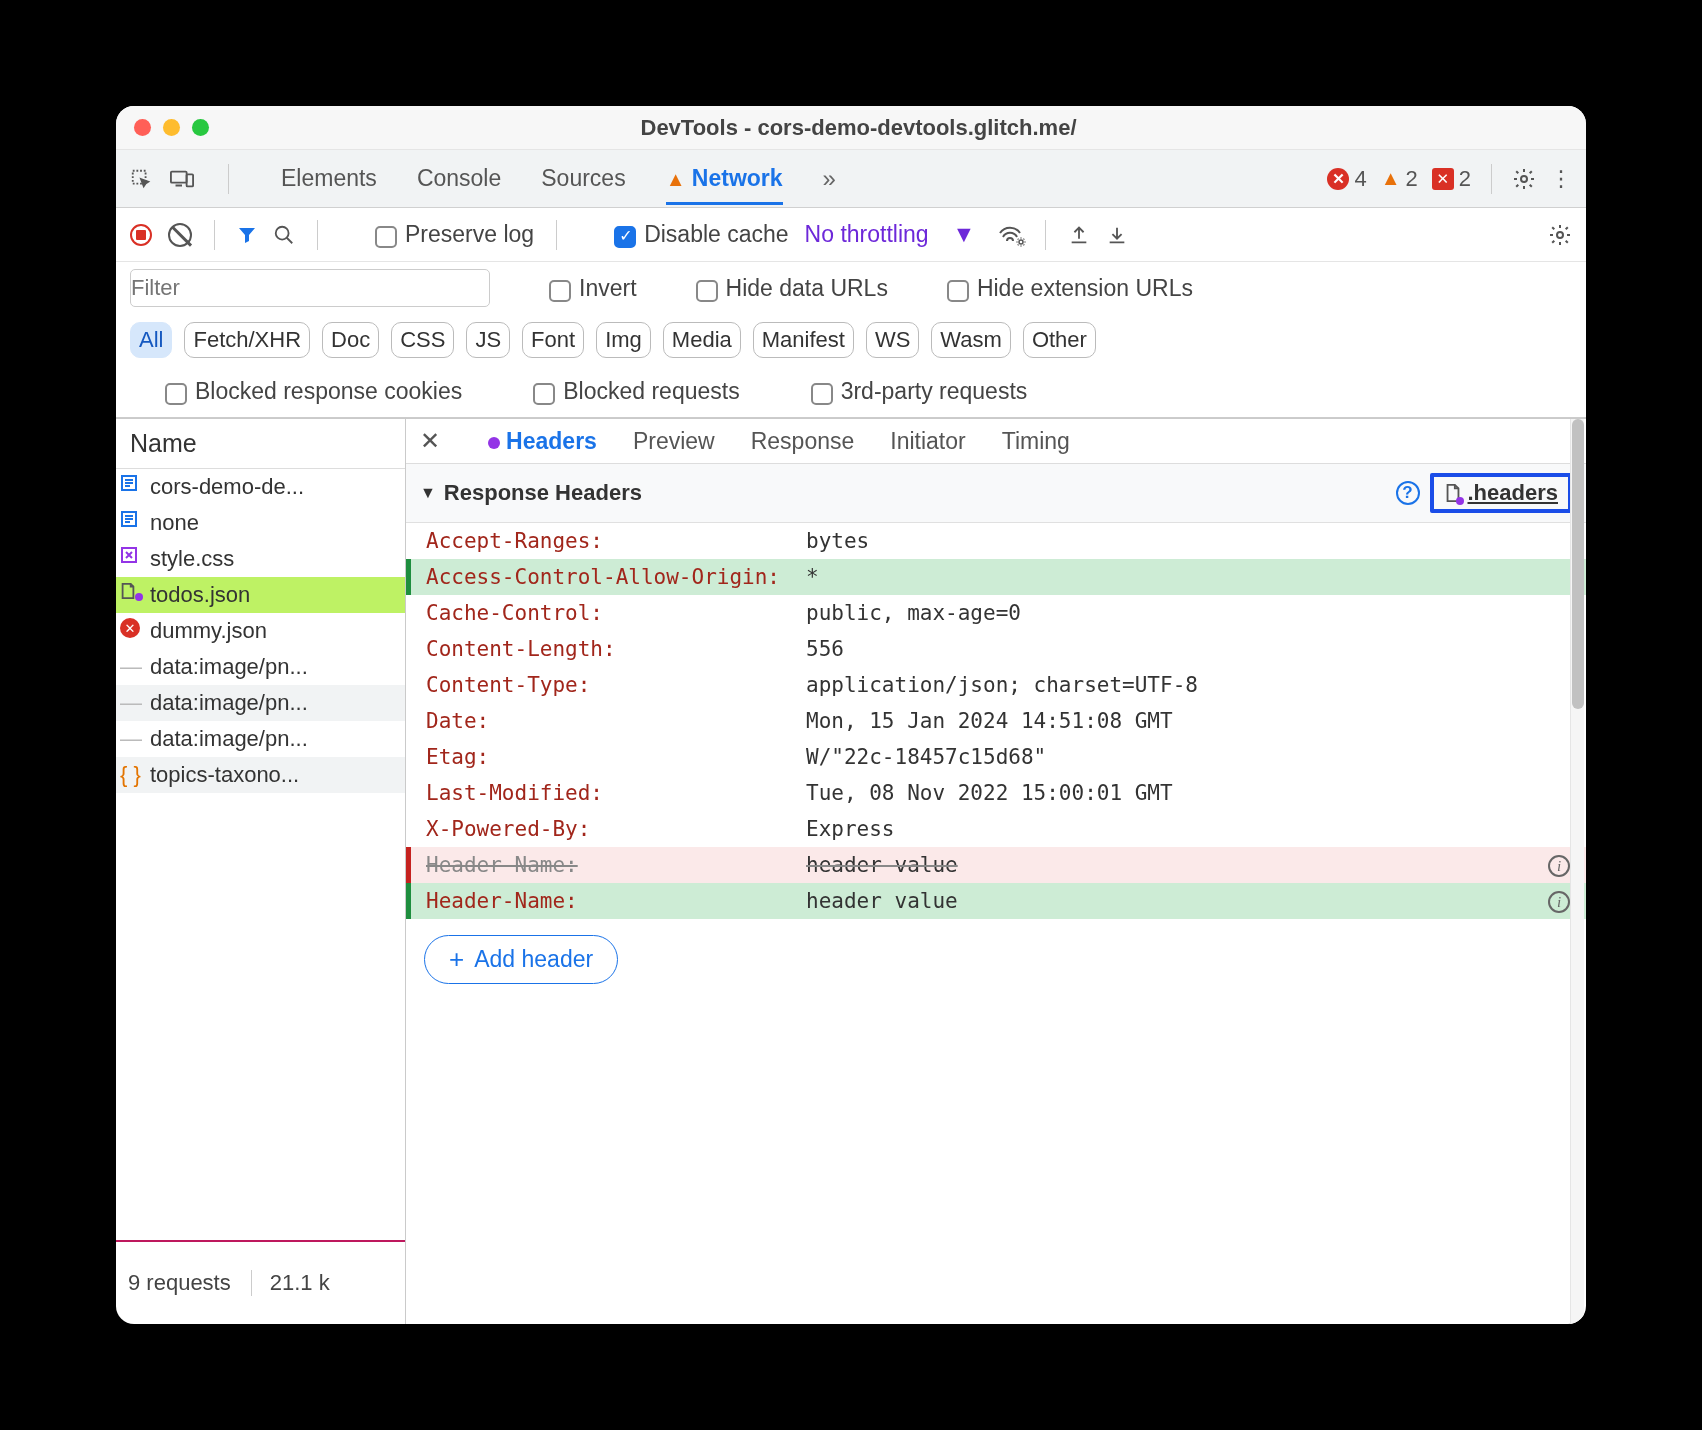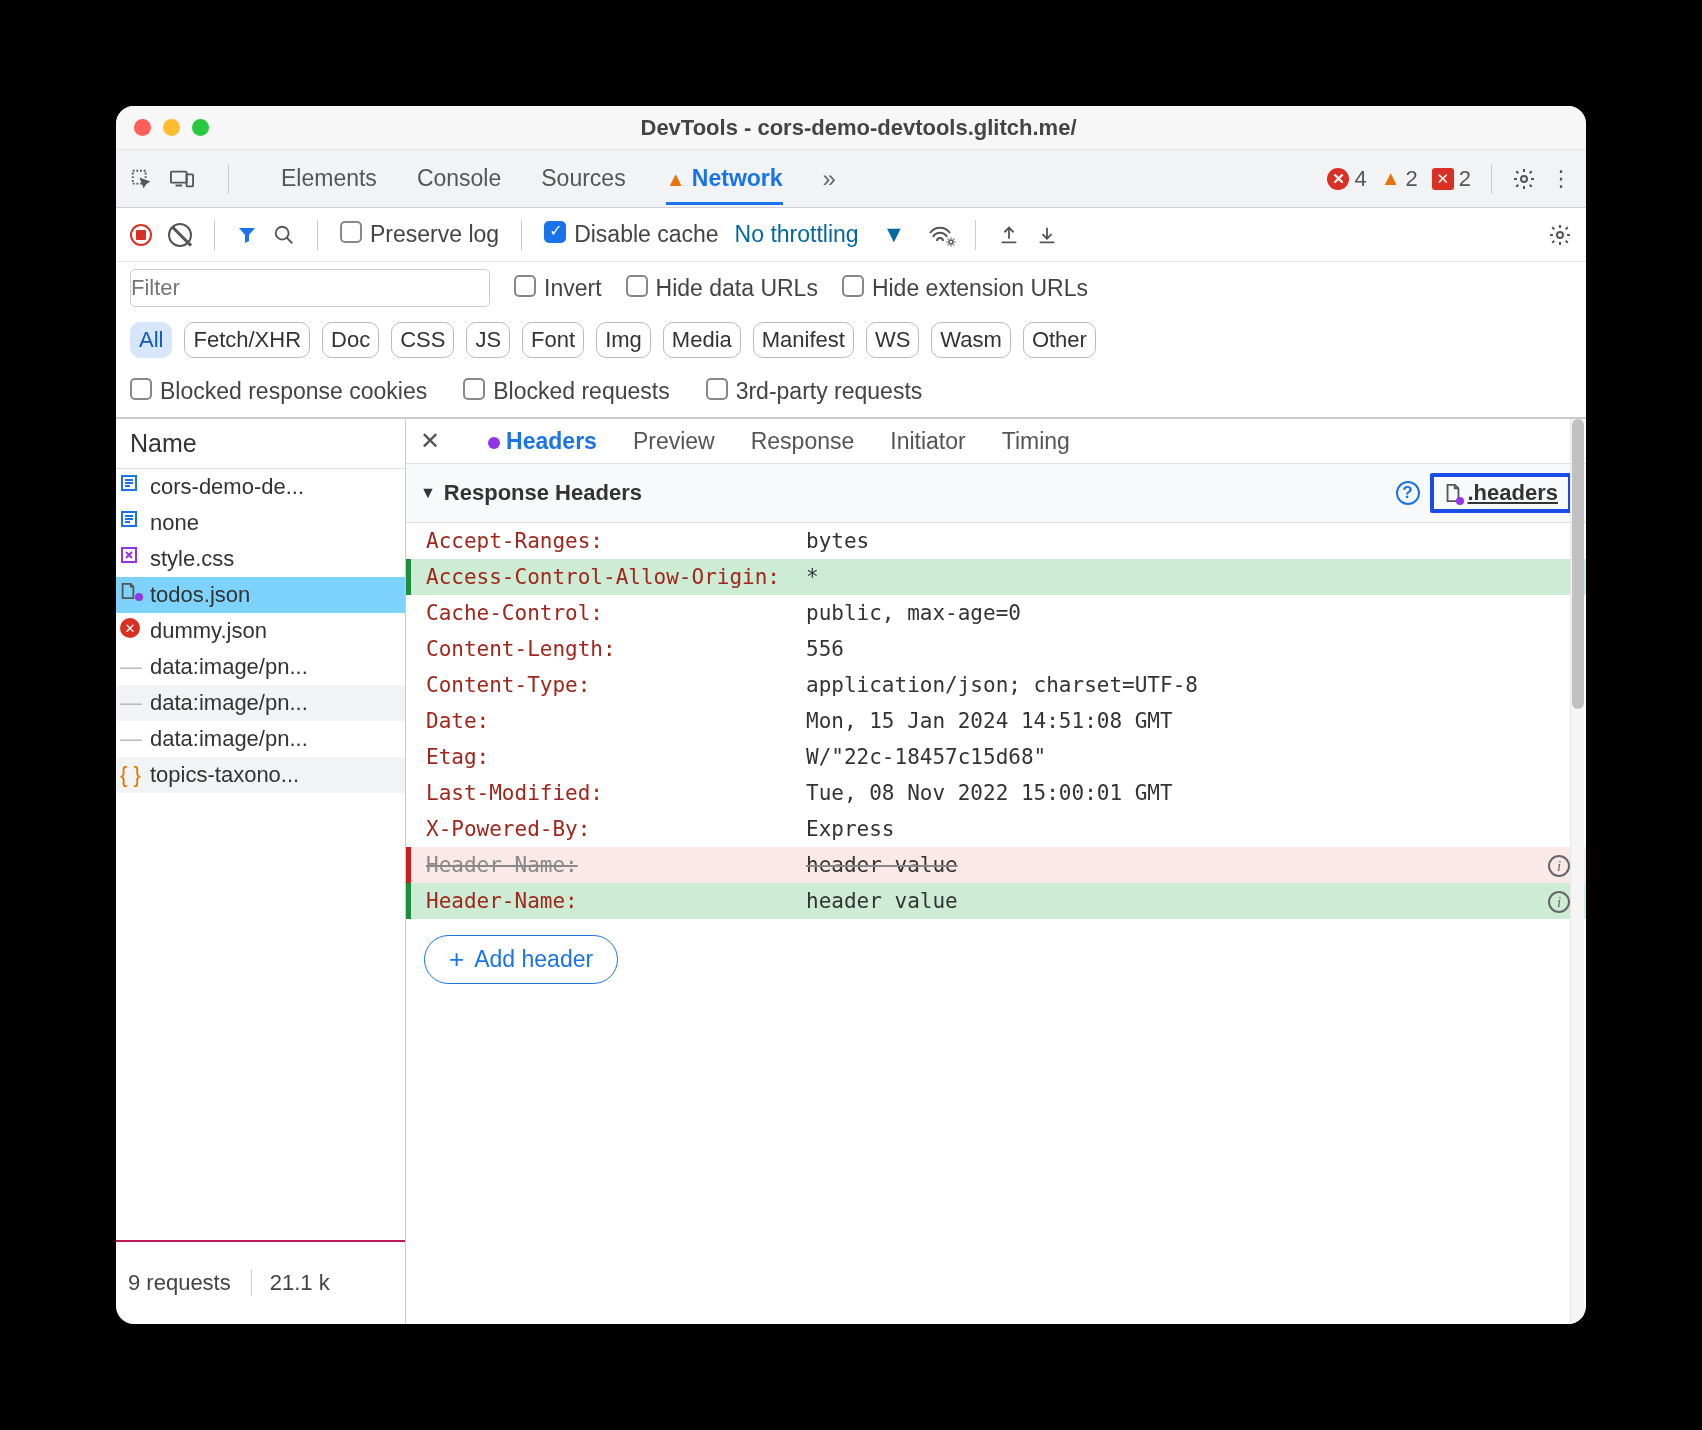--- a/index.html
+++ b/index.html
@@ -56,22 +56,22 @@
   .rec { width:22px;height:22px;border:2.5px solid #d93025;border-radius:50%;display:flex;align-items:center;justify-content:center;}
   .rec::after{content:'';width:10px;height:10px;background:#d93025;border-radius:1px;}
   .ban { width:24px;height:24px;border:2.5px solid #555;border-radius:50%;position:relative;}
   .ban::after{content:'';position:absolute;width:26px;height:2.5px;background:#555;top:10px;left:-1px;transform:rotate(45deg);}
   .sep { width:1px; height:30px; background:#ccc; margin:0 6px;}
   .funnel { color:#1a73e8; font-size:22px;}
   .mag { font-size:22px; color:#555;}
   .chk { width:22px;height:22px; border:2px solid #888;border-radius:5px;display:inline-block;flex-shrink:0;}
   .chk.checked { background:#1a73e8; border-color:#1a73e8; position:relative;}
   .chk.checked::after{content:'✓';color:#fff;position:absolute;font-size:16px;left:3px;top:-2px;}
-  .chklabel{display:flex;align-items:flex-start;gap:8px;color:#444;}
-  .throttle { display:flex;align-items:center;gap:6px;color:#0369a1;}
+  .chklabel{display:flex;align-items:flex-end;gap:8px;color:#444;margin-left:35px;}
+  .throttle { display:flex;align-items:center;gap:6px;color:#6d28d9;}
   
   .filterrow1 {
     display:flex;align-items:center;height:52px;padding:0 14px;gap:24px;
     border-bottom:none; background:#fff;
   }
   .filter-input {
     width:360px;height:38px;border:1px solid #ccc;border-radius:5px;
     padding:0 0; font-size:22px; color:#888;
   }
   
@@ -79,21 +79,21 @@
   .pill { border:1px solid #bbb;border-radius:10px;padding:4px 8px;font-size:22px;cursor:pointer;}
   .pill.active{background:#d6e7fb;color:#1558c0;border-color:#d6e7fb;}
   
   .filterrow3 { display:flex;align-items:center;height:52px;padding:0 14px;gap:36px;background:#fff;border-bottom:1px solid #ccc;}
   
   .mainarea { display:flex; flex:1; overflow:hidden; border-top:1px solid #cacaca;}
   .leftpanel { width:290px; border-right:1px solid #cacaca;display:flex;flex-direction:column;}
   .leftheader { padding:10px 14px; font-size:25px;color:#333;border-bottom:1px solid #ddd;}
   .reqlist { flex:1; overflow:auto;}
   .reqitem { display:flex;align-items:flex-start;gap:10px;padding:5px 4px;font-size:22px;color:#333;cursor:pointer;white-space:nowrap;overflow:hidden;text-overflow:ellipsis;}
-  .reqitem.sel { background:#7dd3fc;}
+  .reqitem.sel { background:#bef264;}
   .reqitem.alt { background:#f1f3f4;}
   .ricon { width:20px;flex-shrink:0;text-align:center;}
   .ricon.doc { color:#1a73e8;}
   .ricon.css { color:#9334e6;}
   .ricon.json { color:#555; position:relative;}
   .json-dot::after{content:'';position:absolute;width:8px;height:8px;background:#9334e6;border-radius:50%;bottom:-1px;right:-3px;}
   .ricon.err { background:#d93025;color:#fff;border-radius:50%;width:20px;height:20px;font-size:13px;display:flex;align-items:center;justify-content:center;}
   .ricon.data { color:#bbb;}
   .ricon.braces{ color:#e37400;}
   .leftfooter{border-top:2px solid #be185d;padding:28px 12px;display:flex;gap:20px;font-size:22px;color:#444;}

